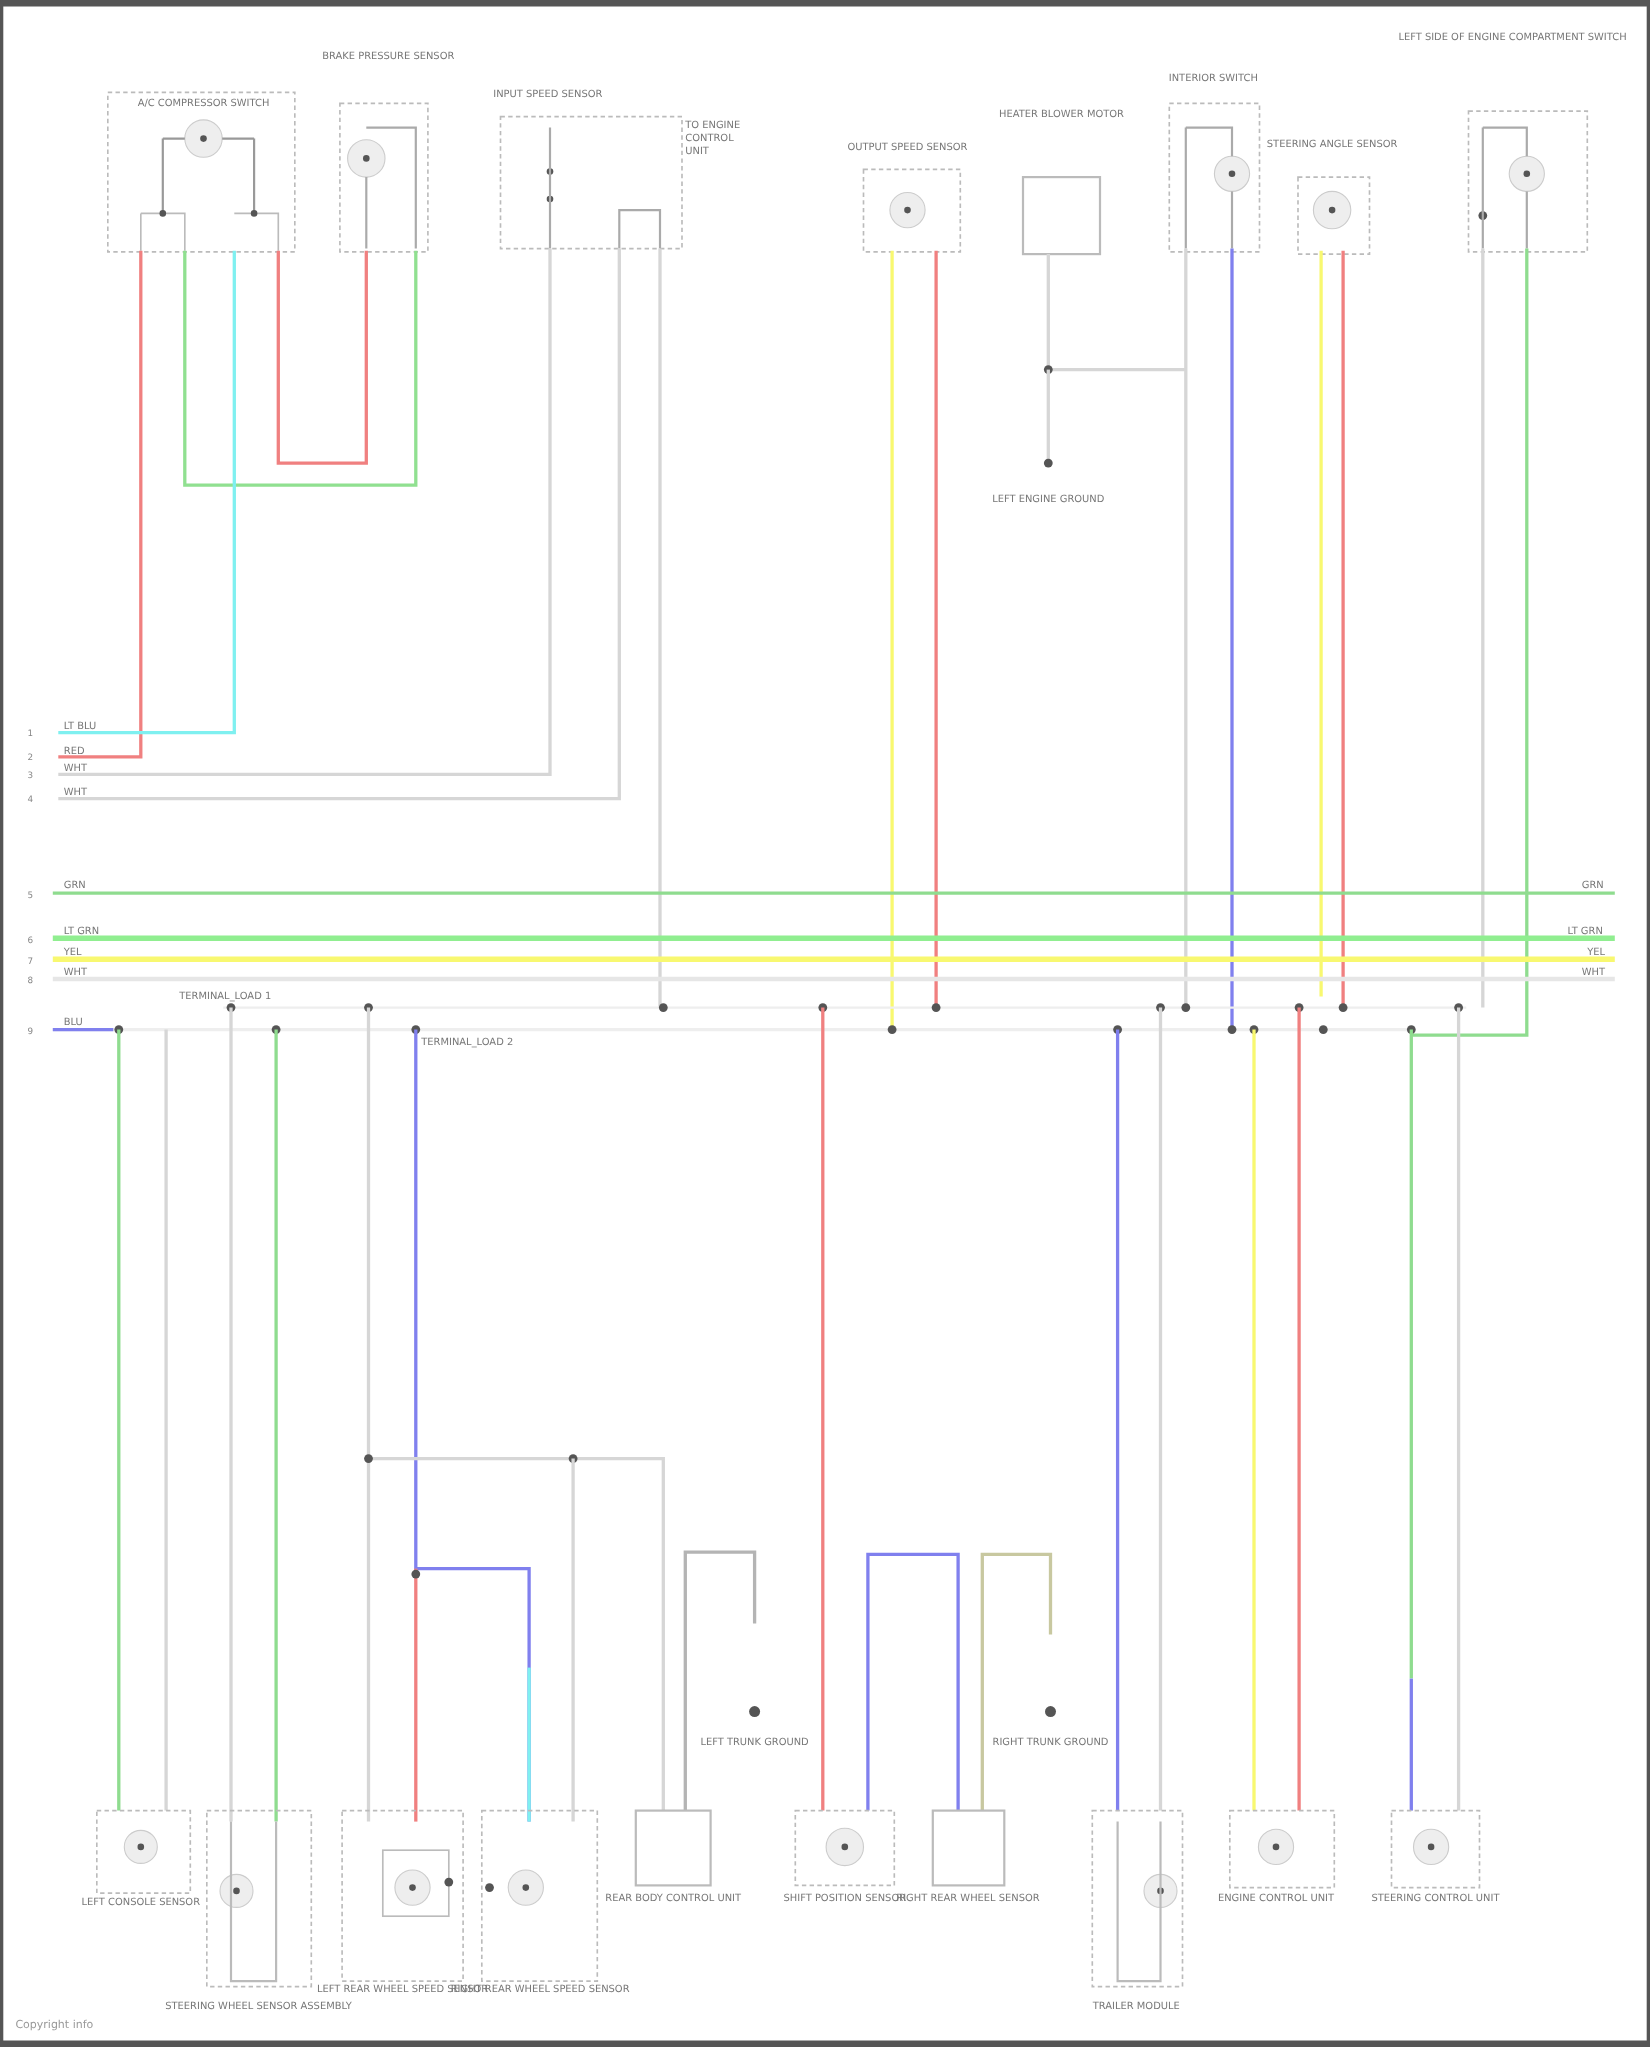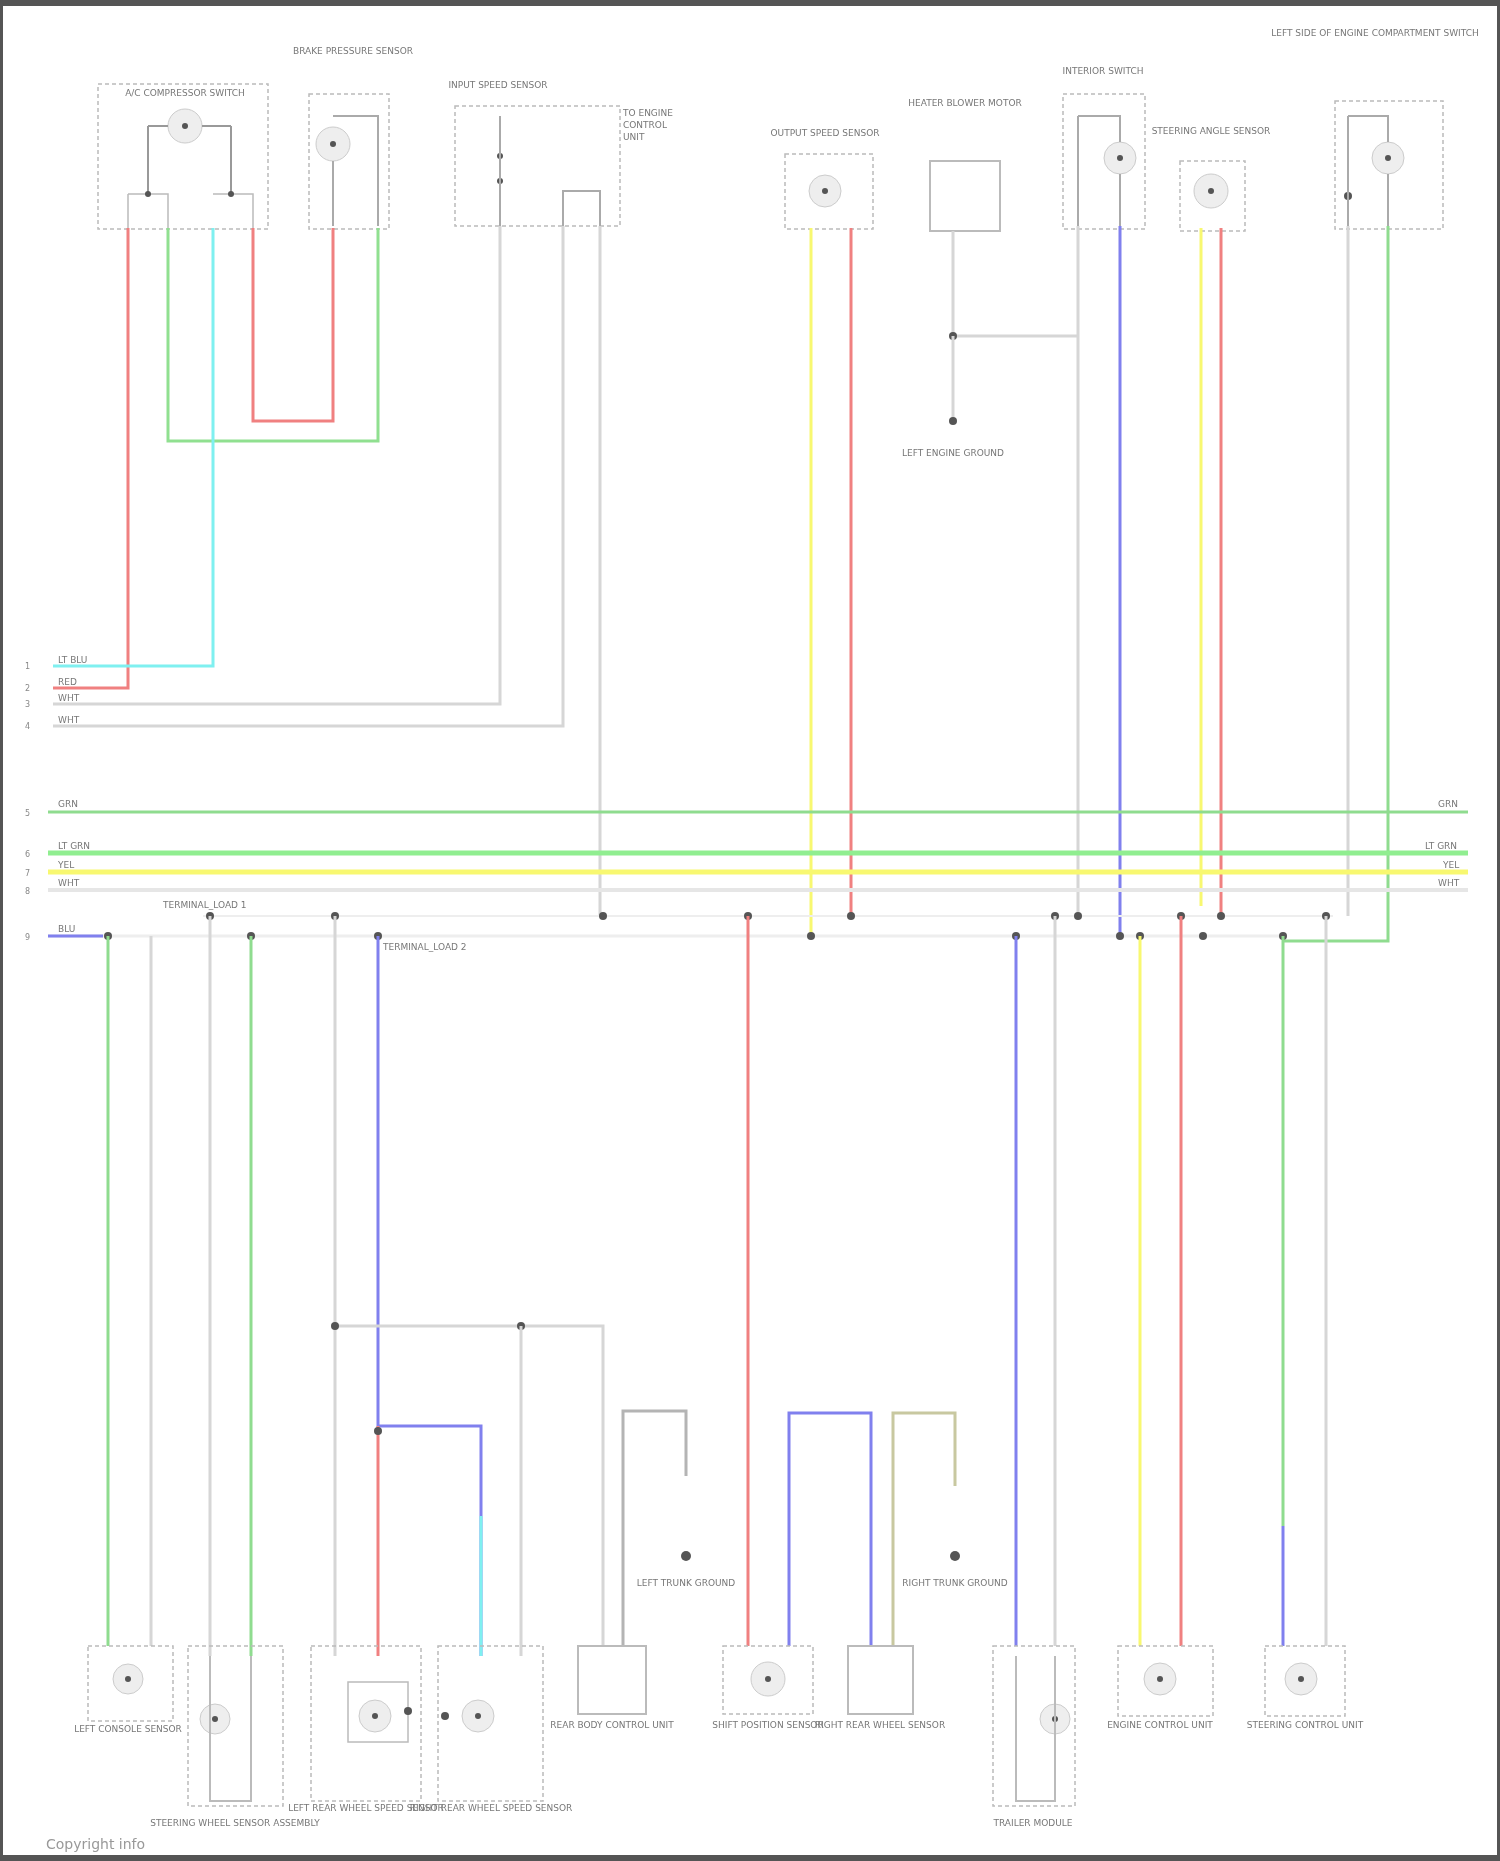--- a/index.html
+++ b/index.html
@@ -7,21 +7,21 @@
   #frame{position:absolute;left:0;top:0;width:1500px;height:1861px;box-sizing:border-box;border:3px solid #555;border-top-width:6px;border-bottom-width:6px;background:#fff;}
   svg{position:absolute;left:0;top:0;}
   .lbl{font-family:"DejaVu Sans",sans-serif;font-size:9px;fill:#777;}
   .clbl{font-family:"DejaVu Sans",sans-serif;font-size:9px;fill:#777;text-anchor:middle;}
   .pin{font-family:"DejaVu Sans",sans-serif;font-size:8px;fill:#888;}
   .box{fill:none;stroke:#bbb;stroke-width:1.5;stroke-dasharray:4 3;}
   .ibox{fill:none;stroke:#bbb;stroke-width:2;}
   .wire{fill:none;stroke-width:3;}
   .w-gray{stroke:#d6d6d6;}
   .dot{fill:#555;}
-  #footer{position:absolute;left:14px;top:1836px;font-size:14px;color:#999;font-family:"DejaVu Sans",sans-serif;margin-left:32px;}
+  #footer{position:absolute;left:14px;top:1836px;font-size:10px;color:#999;font-family:"DejaVu Sans",sans-serif;}
 </style>
 </head>
 <body>
 
 <div id="frame">
 <svg width="1500" height="1861" viewBox="0 0 1500 1861">
 
   <g>
     <text class="clbl" x="182" y="90">A/C COMPRESSOR SWITCH</text>
     <rect class="box" x="95" y="78" width="170" height="145"></rect>

